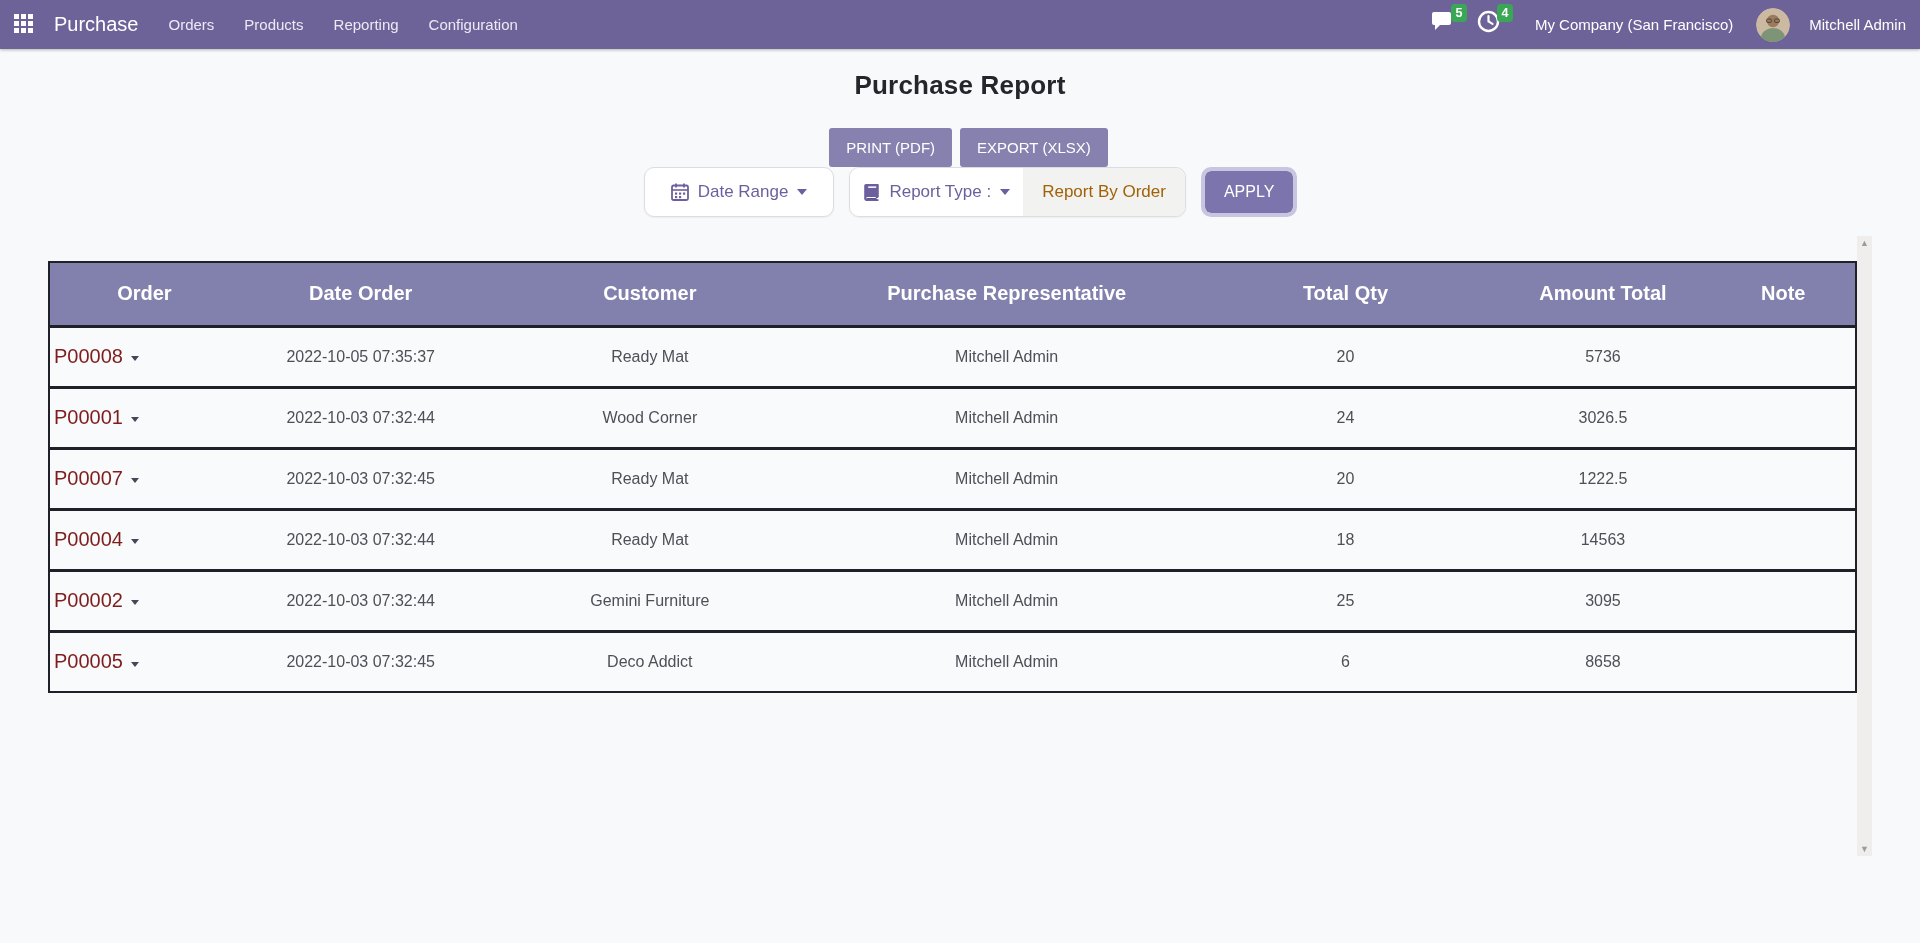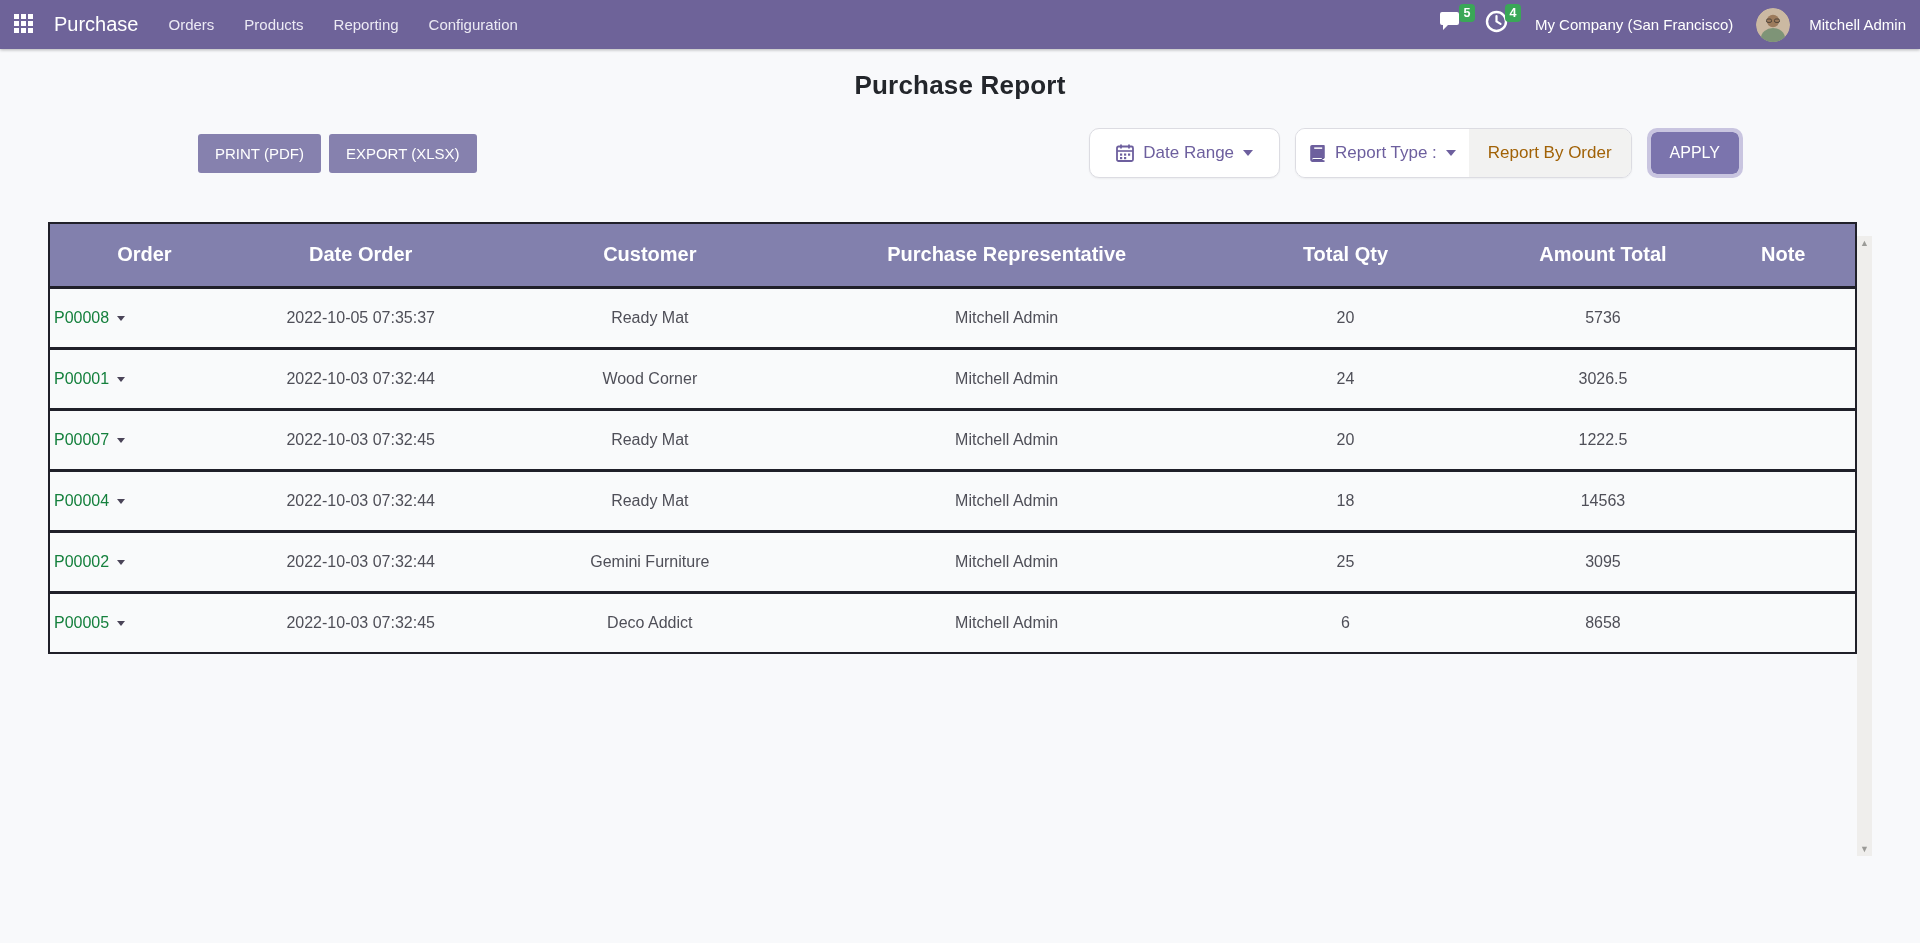--- a/index.html
+++ b/index.html
@@ -11,31 +11,31 @@
   .navbar { height:49px; background:#6e6399; display:flex; align-items:center;
             padding:8px 14px; color:#fff; box-shadow:0 1px 3px rgba(0,0,0,.28); position:relative; z-index:5; }
   .apps-btn { background:none; border:none; cursor:pointer; margin-right:21px; display:flex; align-items:center; }
   .brand { font-size:20px; font-weight:500; margin-right:30px; cursor:pointer; }
   .menu { display:flex; align-items:flex-end; gap:30px; }
   .menu a { color:#eceaf4; font-size:15px; cursor:pointer; }
   .nav-right { margin-left:auto; display:flex; align-items:center; gap:19px; }
   .icon-wrap { position:relative; width:27px; height:25px; cursor:pointer; display:flex; align-items:flex-end; }
   .badge { position:absolute; top:-8px; right:-9px; background:#3aa757; color:#fff;
            font-size:12.5px; font-weight:700; padding:2px 4.5px; border-radius:4px; line-height:1.15; }
-  .company { font-size:15px; color:#fff; cursor:pointer; padding:0 4px; }
+  .company { font-size:15px; color:#fff; cursor:pointer; padding:0 4px;margin-left:8px; }
   .avatar { width:34px; height:34px; border-radius:50%; overflow:hidden; display:block; cursor:pointer; }
   .user-name { font-size:15px; cursor:pointer; }
 
   
   .page-title { text-align:center; font-size:26px; font-weight:700; color:#23262b;
                 margin-top:21px; letter-spacing:.2px; }
 
   
   .controls { display:flex; justify-content:space-between; align-items:center;
-              padding:0 181px 0 198px; margin-top:27px; }
+              padding:0 181px 0 198px; margin-top:27px;flex-direction:column; }
   .controls-left { display:flex; gap:8px; }
   .btn-purple { background:#8681ae; color:#fff; border:none; border-radius:3px;
                 font-size:15px; padding:11px 17px; cursor:pointer; font-family:inherit; }
   .controls-right { display:flex; align-items:center; gap:15px; }
   .btn-outline { display:flex; align-items:center; gap:9px; background:#fff;
                  border:1px solid #dcdce2; border-radius:10px; padding:14px 26px;
                  font-size:17px; color:#6d5f9e; cursor:pointer; font-family:inherit;
                  box-shadow:0 1px 2px rgba(0,0,0,.05); }
   .report-group { display:flex; align-items:stretch; border:1px solid #dcdce2; border-radius:10px;
                   overflow:hidden; box-shadow:0 1px 2px rgba(0,0,0,.05); }
@@ -49,21 +49,21 @@
   .caret { display:inline-block; width:0; height:0; border-left:5px solid transparent;
            border-right:5px solid transparent; border-top:6px solid currentColor; }
 
   
   .table-area { margin:44px 63px 0 48px; position:relative; }
   table { width:100%; border-collapse:collapse; background:#f9fafb; border:2px solid #202029; }
   thead th { background:#8280ad; color:#fff; font-size:20px; font-weight:700; height:64px; text-align:center; }
   tbody tr { height:61px; border-top:3px solid #202029; background:#f9fafb; }
   td { font-size:16px; color:#4f4f58; text-align:center; }
   td.order-cell { text-align:left; padding-left:4px; }
-  .order-link { color:#15803d; font-size:16px; cursor:pointer; }
+  .order-link { color:#7f1d1d; font-size:20px; cursor:pointer; }
   .caret-sm { display:inline-block; width:0; height:0; border-left:4.5px solid transparent;
               border-right:4.5px solid transparent; border-top:5.5px solid #4a4458;
               margin-left:8px; vertical-align:middle; }
 
   
   .scrollbar { position:absolute; left:1857px; top:236px; width:15px; height:620px;
                background:#efeeec; display:flex; flex-direction:column;
                justify-content:space-between; align-items:center; cursor:pointer; }
   .scroll-arrow { color:#9b9b98; font-size:9px; line-height:14px; width:100%; text-align:center; }
 </style>

